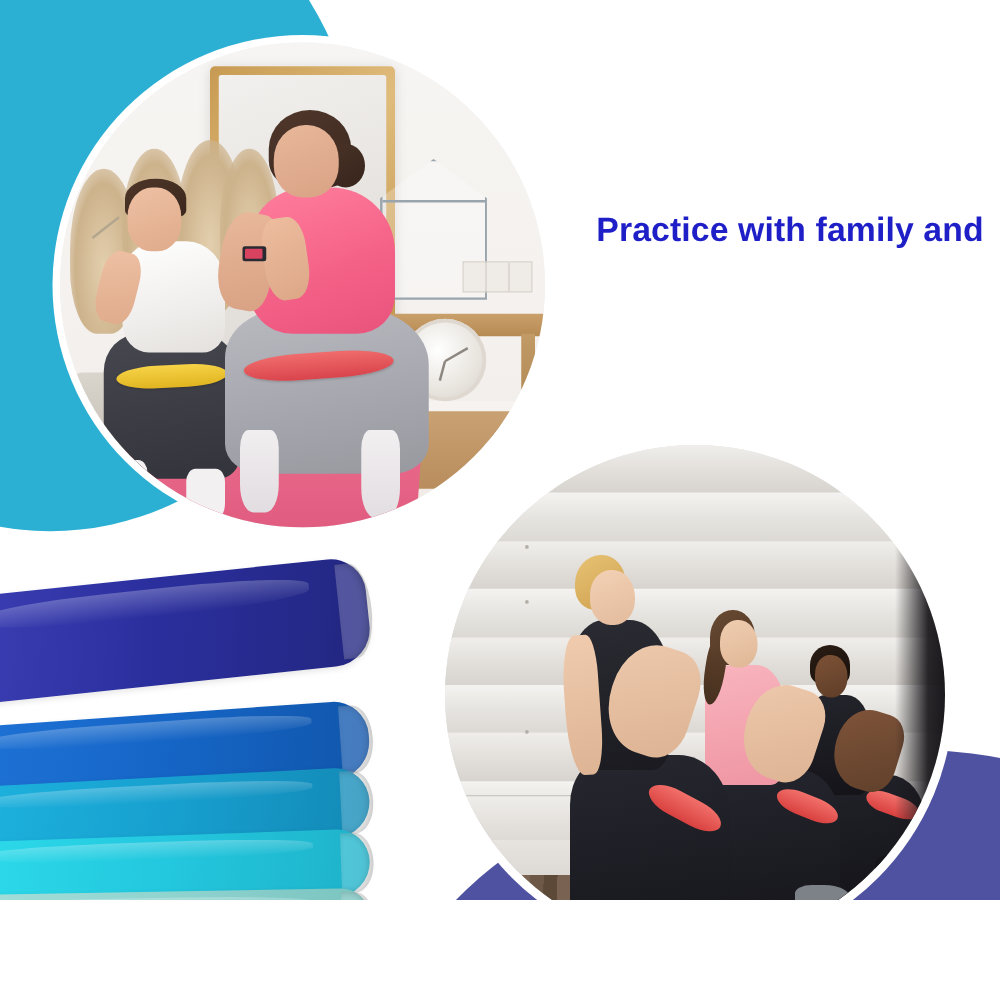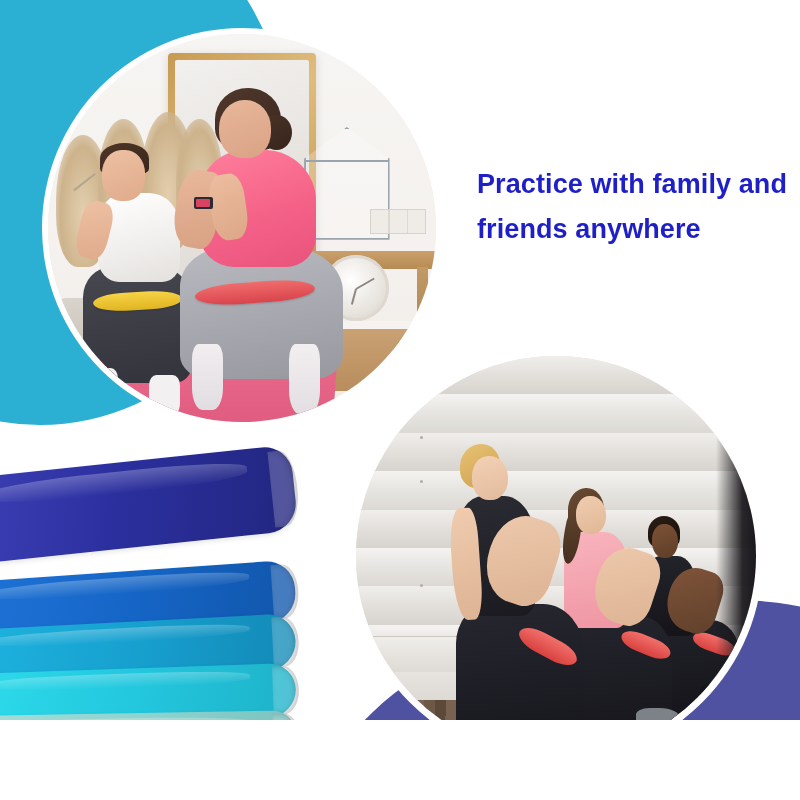--- a/index.html
+++ b/index.html
@@ -617,16 +617,15 @@
     </div>
     <div class="band" style="top:238px; height:48px; transform: rotate(-1deg);
                 background: linear-gradient(100deg,#a5ded9 0%, #8fd3cf 50%, #79c3bf 100%);">
       <div class="hi"></div>
       <div class="fold"></div>
     </div>
   </div>
 
   <div class="headline">
     <span class="ln">Practice with family and</span>
-    <span class="ln">friends anywhere</span>
   </div>
 
 </div>
 
 </body></html>

